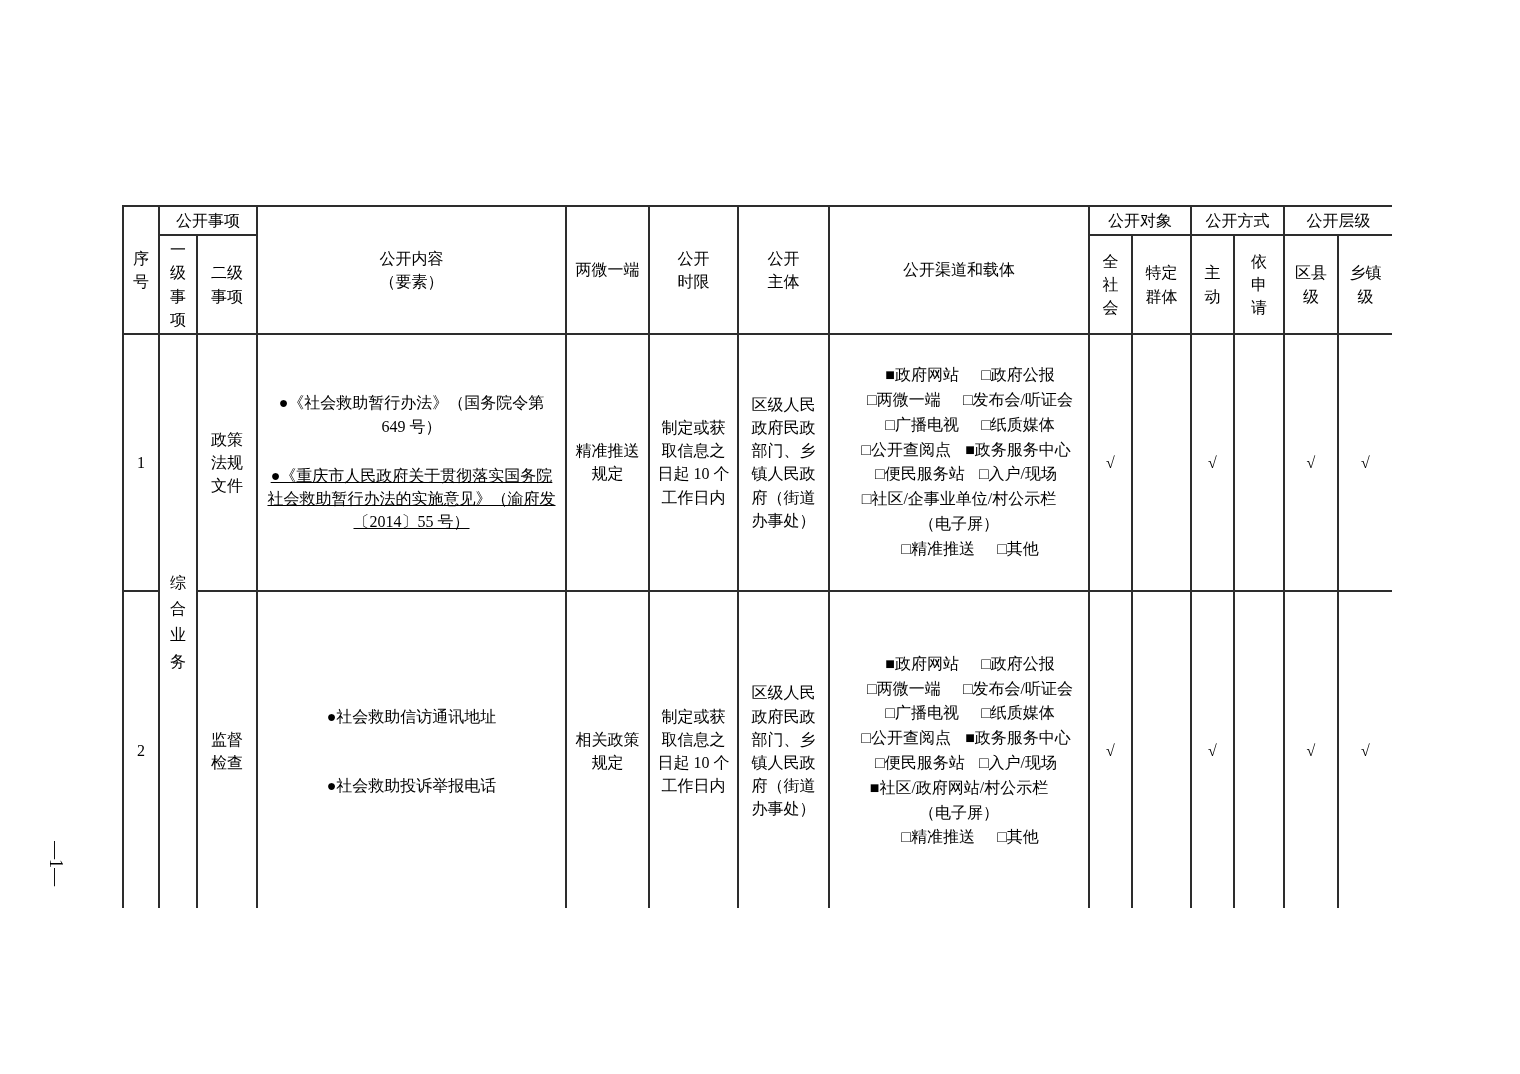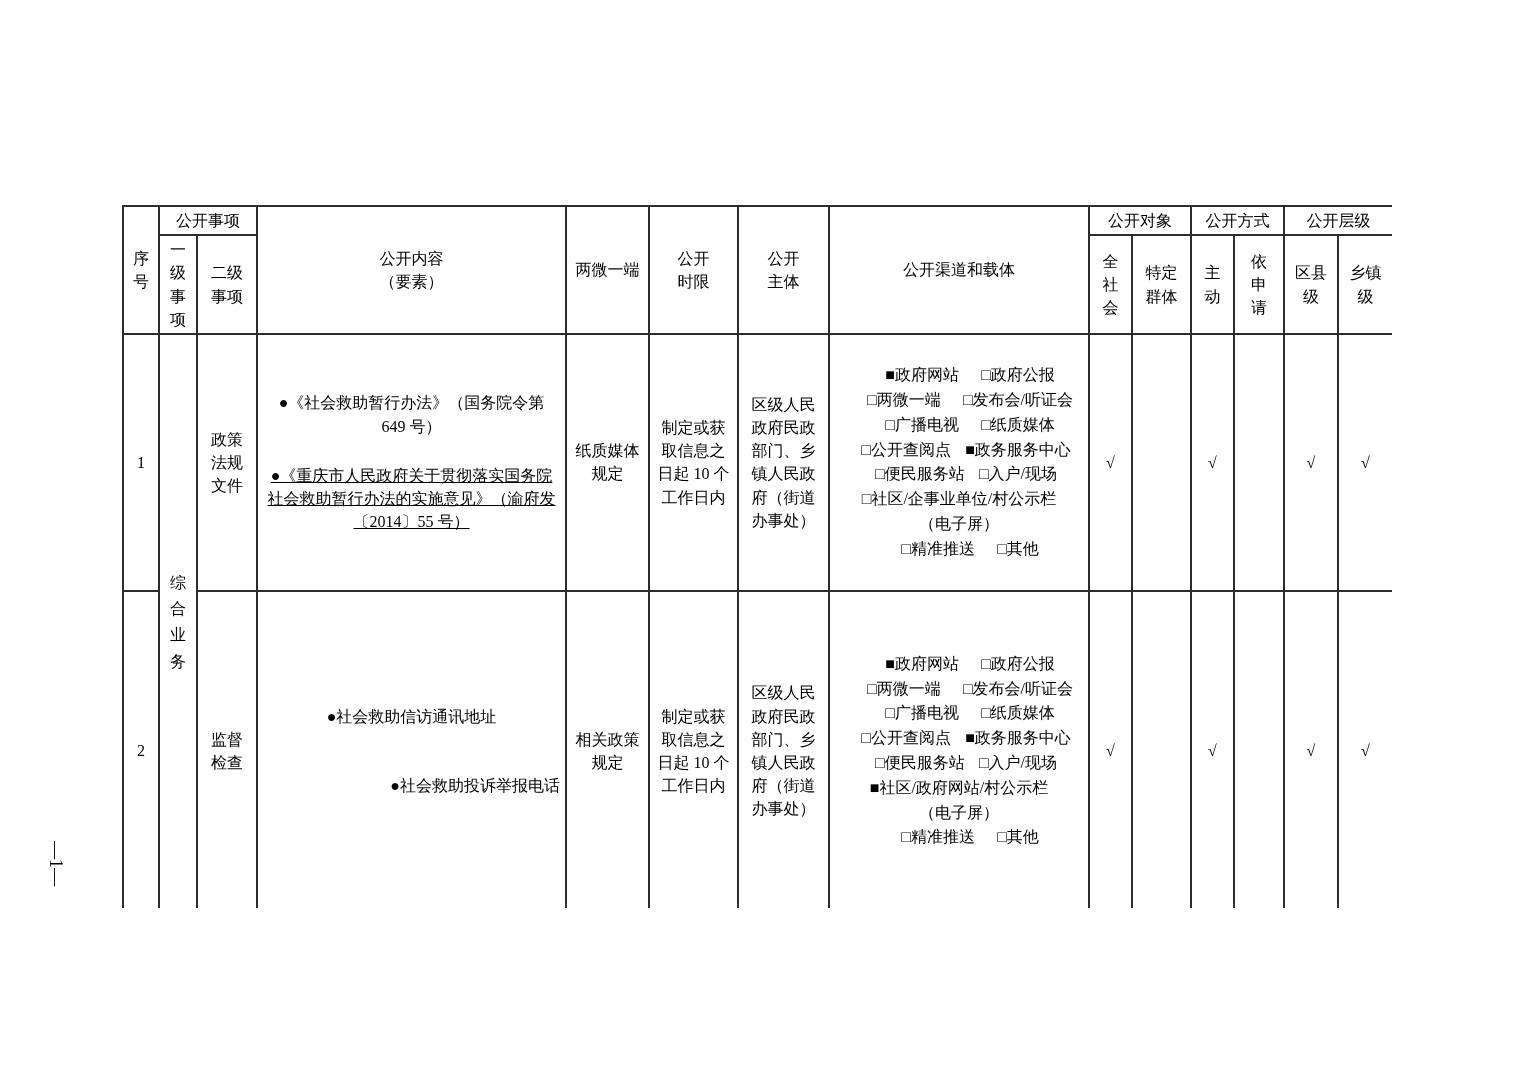--- a/index.html
+++ b/index.html
@@ -38,21 +38,21 @@
     padding:2px 5px;
     text-align:center; vertical-align:middle;
     overflow:hidden;
   }
   table.cat th { font-weight:400;text-align:center; }
   .pre { white-space:pre-line; }
   .cell-left { text-align:left; }
   .cell-content { text-align:left; padding:6px 12px; }
   .para { white-space:pre-line; }
   .mt1 { margin-top:26px;text-decoration:underline; }
-  .mt2 { margin-top:46px;text-align:right; }
+  .mt2 { margin-top:46px; }
   .cell-ch { text-align:left; padding:6px 9px; line-height:1.55;border-radius:9px; }
   .ch-line { white-space:nowrap; }
   .ch-l { display:inline-block; width:118px; }
   .lv1-span { line-height:1.65; }
   .mark { font-size:16px; }
 </style>
 </head>
 <body>
 
 <div class="page">
@@ -129,21 +129,21 @@
         <td class="pre">政策
 法规
 文件</td>
         <td class="cell-content">
           <div class="para">●《社会救助暂行办法》（国务院令第
 649 号）</div>
           <div class="para mt1">●《重庆市人民政府关于贯彻落实国务院
 社会救助暂行办法的实施意见》（渝府发
 〔2014〕55 号）</div>
         </td>
-        <td class="pre">纸质媒体
+        <td class="pre">精准推送
 规定</td>
         <td class="pre cell-left">制定或获
 取信息之
 日起 10 个
 工作日内</td>
         <td class="pre cell-left">区级人民
 政府民政
 部门、乡
 镇人民政
 府（街道

